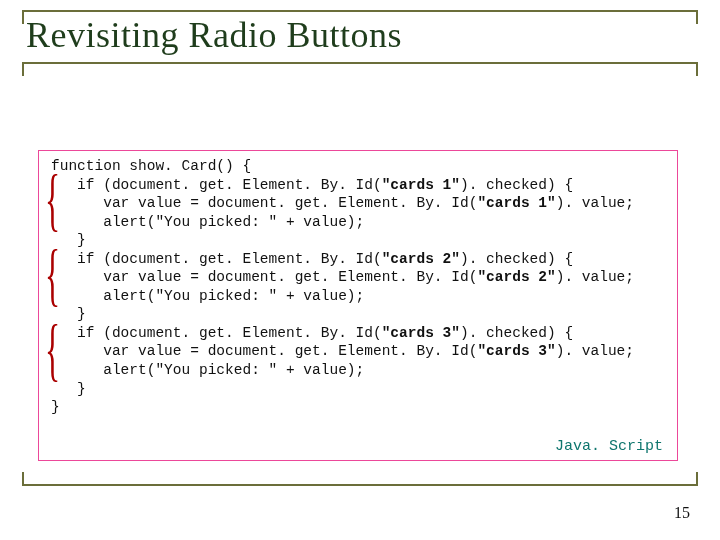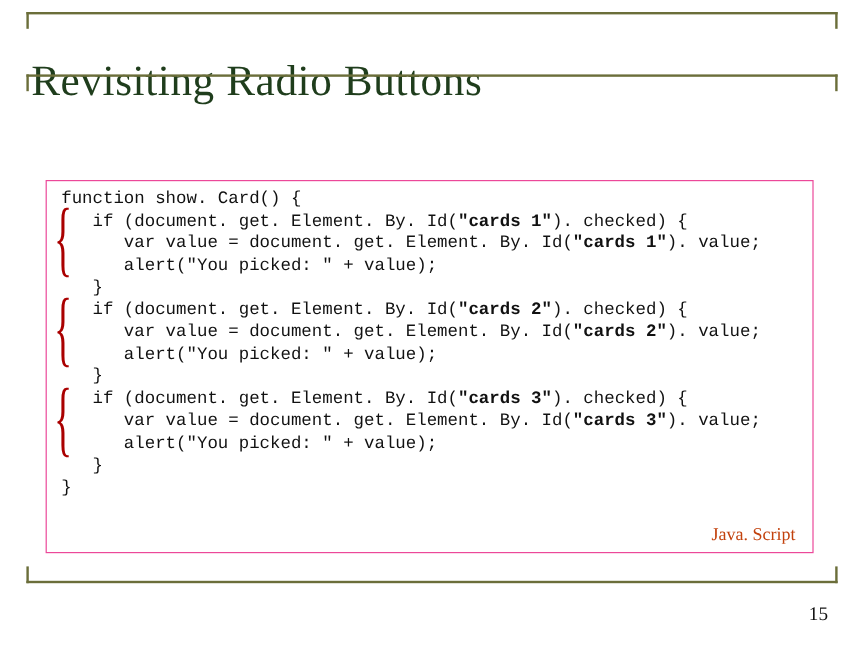--- a/index.html
+++ b/index.html
@@ -37,21 +37,20 @@
   .rule-top .tick-right { right: 0; }
   .title {
     position: absolute;
     left: 26px;
     top: 14px;
     font-size: 36px;
     color: #1f3d1c;
     font-family: "Times New Roman", Georgia, serif;
     font-weight: 400;
     letter-spacing: 0.5px;
-    margin-top: 32px;
   }
   .title-underline {
     position: absolute;
     left: 22px;
     right: 22px;
     top: 62px;
     border-top: 2px solid #6b6e3a;
   }
   .title-underline .tick-left,
   .title-underline .tick-right {
@@ -77,23 +76,23 @@
     line-height: 1.28;
     white-space: pre;
     color: #111;
     background: #fff;
   }
   .codebox b { font-weight: bold; }
   .lang-label {
     position: absolute;
     right: 14px;
     bottom: 4px;
-    font-family: Liberation Serif, serif;
+    font-family: Liberation Mono, monospace;
     font-size: 15px;
-    color: #c2410c;
+    color: #0f766e;
   }
 
   .brace {
     position: absolute;
     font-family: Georgia, serif;
     color: #a00;
     font-size: 70px;
     line-height: 1;
     transform: scaleX(0.45);
     transform-origin: left center;

